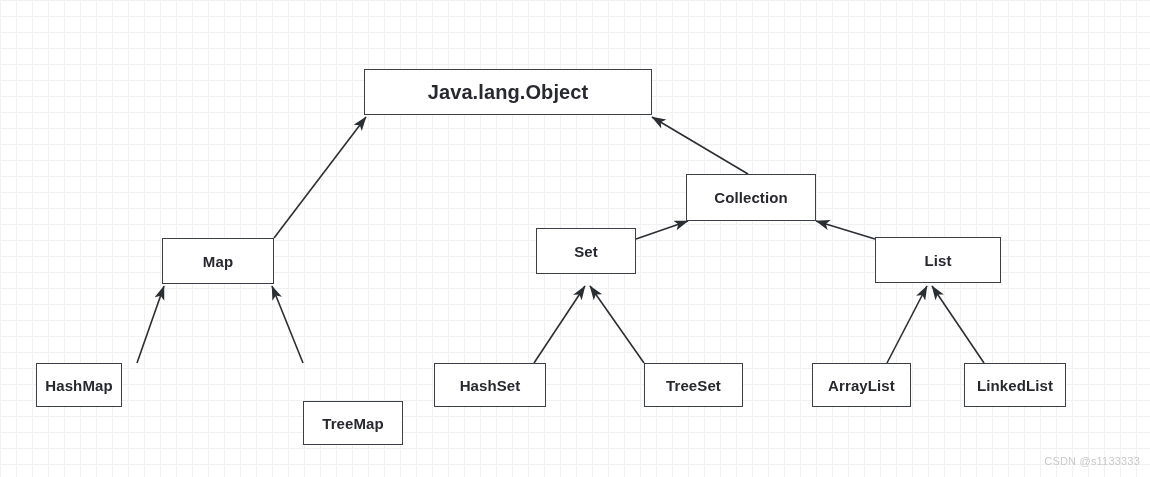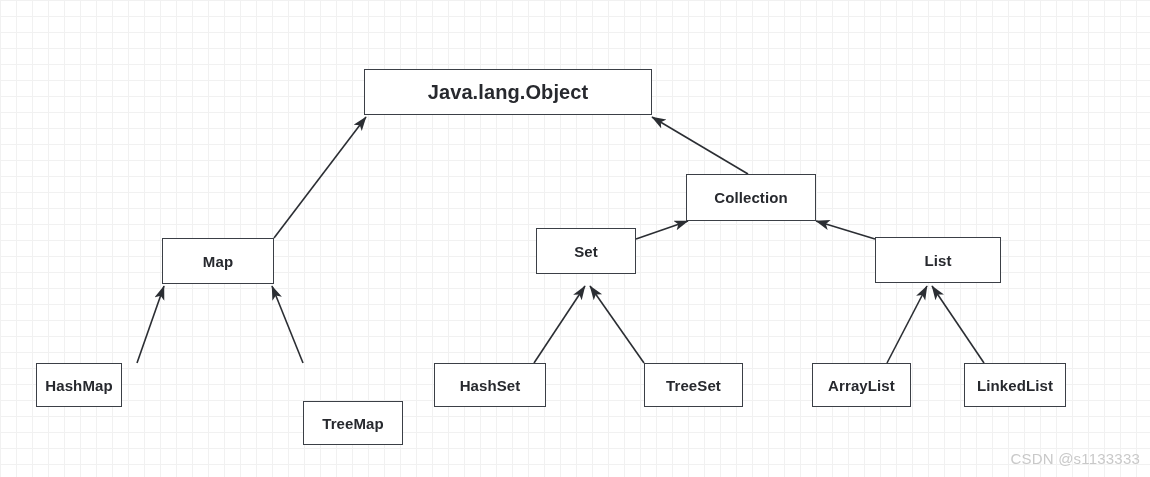--- a/index.html
+++ b/index.html
@@ -50,21 +50,21 @@
     z-index: 2;
   }
   .node.wide {
     font-size: 20px;
   }
   .watermark {
     position: absolute;
     right: 10px;
     bottom: 10px;
     color: #c9c9c9;
-    font-size: 15px;
+    font-size: 11px;
     font-family: "Liberation Sans", sans-serif;
     letter-spacing: 0.2px;
     z-index: 3;
   }
 </style>
 </head>
 <body>
 
 <div id="canvas">
 

